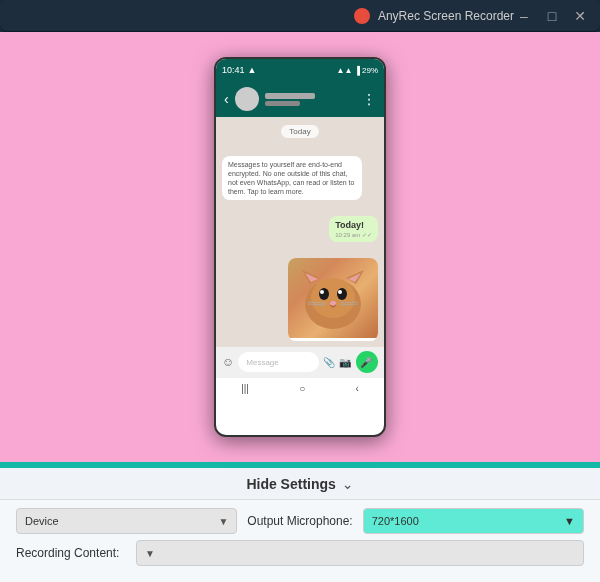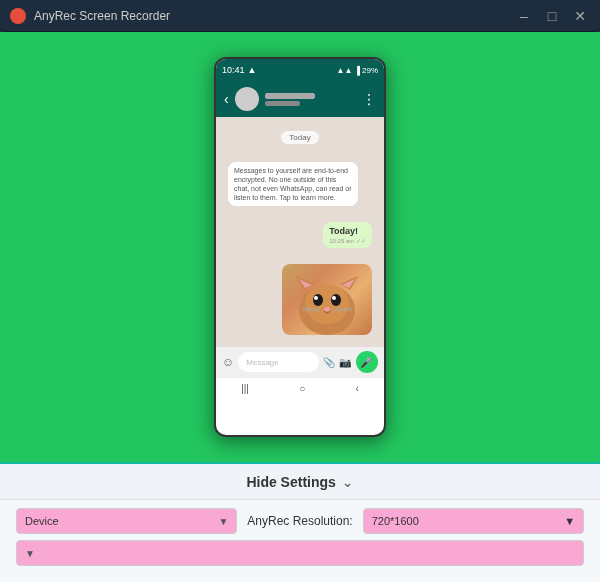--- a/index.html
+++ b/index.html
@@ -12,21 +12,21 @@
       position: relative;
     }
 
     
     .title-bar {
       width: 100%;
       height: 32px;
       background: #1e2d3d;
       display: flex;
       align-items: center;
-      justify-content: space-between;
+      justify-content: flex-end;
       padding: 0 10px;
       border-bottom: 1px solid #0d1a27;
       border-radius: 7px;
     }
     .title-bar-left {
       display: flex;
       align-items: center;
       gap: 8px;
     }
     .title-bar-icon {
@@ -62,21 +62,21 @@
       align-items: center;
       justify-content: center;
       background: none;
       border: none;
     }
 
     
     .main-content {
       width: 100%;
       height: 430px;
-      background: #22c55e;
+      background: #f9a8d4;
       display: flex;
       align-items: center;
       justify-content: center;
       position: relative;
     }
 
     
     .phone-mockup {
       width: 172px;
       height: 380px;
@@ -130,21 +130,21 @@
     .wa-menu {
       color: white;
       font-size: 14px;
     }
 
     
     .chat-area {
       background: #e5ddd5;
       height: calc(100% - 58px - 36px - 22px - 30px);
       overflow: hidden;
-      padding: 12px;
+      padding: 6px;
       display: flex;
       flex-direction: column;
       gap: 16px;
     }
 
     .date-badge {
       background: rgba(255,255,255,0.8);
       color: #666;
       font-size: 8px;
       padding: 2px 8px;
@@ -248,21 +248,21 @@
     .phone-nav-btn { color: #555; font-size: 10px; }
 
     
     .hide-settings {
       height: 38px;
       background: #f0f4f8;
       display: flex;
       align-items: center;
       justify-content: center;
       gap: 6px;
-      border-top: 2px solid #14b8a6;
+      border-top: 6px solid #14b8a6;
       border-bottom: 1px solid #ddd;
     }
     .hide-settings-text {
       font-size: 14px;
       font-weight: 600;
       color: #333;
     }
     .hide-settings-arrow {
       color: #555;
       font-size: 14px;
@@ -280,42 +280,42 @@
       margin-bottom: 6px;
       gap: 10px;
     }
     .settings-label {
       font-size: 12px;
       color: #333;
       width: 110px;
       flex-shrink: 0;
     }
     .settings-select {
-      background: #f9a8d4;
+      background: #e5e5e5;
       border: 1px solid #ccc;
       border-radius: 4px;
       height: 26px;
       padding: 0 8px;
       font-size: 11px;
       color: #333;
       display: flex;
       align-items: center;
       justify-content: space-between;
       cursor: pointer;
       flex: 1;
     }
     .settings-select-text { flex: 1; }
     .settings-select-arrow { color: #555; font-size: 10px; }
     .output-label {
       font-size: 12px;
       color: #333;
       white-space: nowrap;
     }
     .output-select {
-      background: #f9a8d4;
+      background: #5eead4;
       border: 1px solid #ccc;
       border-radius: 4px;
       height: 26px;
       padding: 0 8px;
       font-size: 11px;
       color: #333;
       display: flex;
       align-items: center;
       justify-content: space-between;
       cursor: pointer;
@@ -436,25 +436,26 @@
   <span class="hide-settings-arrow">⌄</span>
 </div>
 
 <div class="settings-panel">
 
   <div class="settings-row">
     <div class="settings-select">
       <span class="settings-select-text">Device</span>
       <span class="settings-select-arrow">▼</span>
     </div>
-    <span class="output-label">AnyRec Resolution:</span>
+    <span class="output-label">Output Microphone:</span>
     <div class="output-select">
       <span>720*1600</span>
       <span>▼</span>
     </div>
   </div>
 
   <div class="settings-row">
+    <span class="settings-label">Recording Content:</span>
     <div class="settings-select">
       <span class="settings-select-arrow">▼</span>
     </div>
   </div>
 </div>
 
 </body></html>

